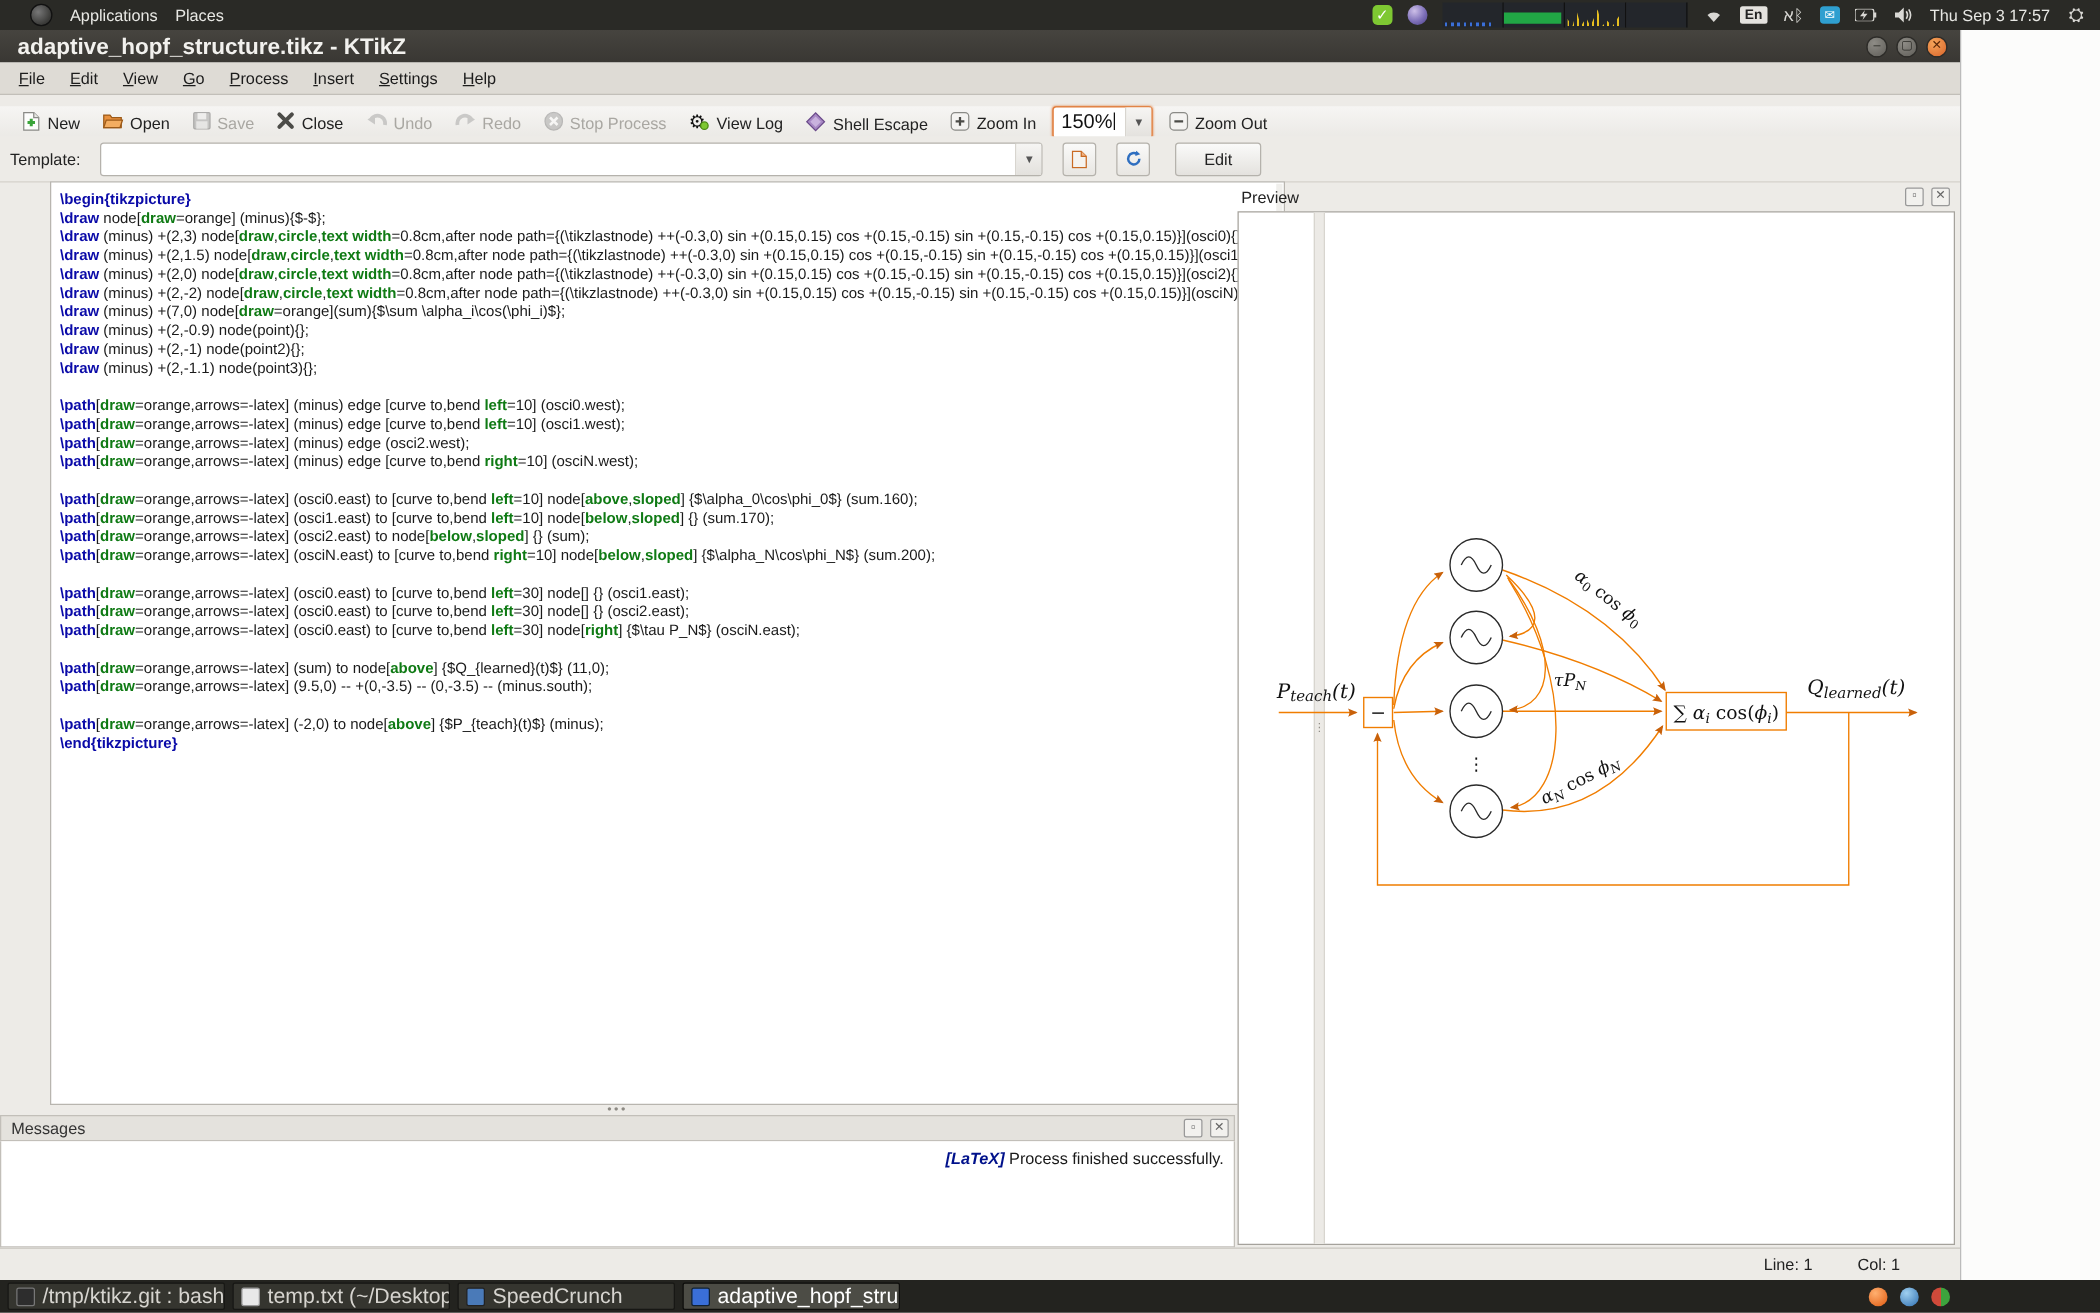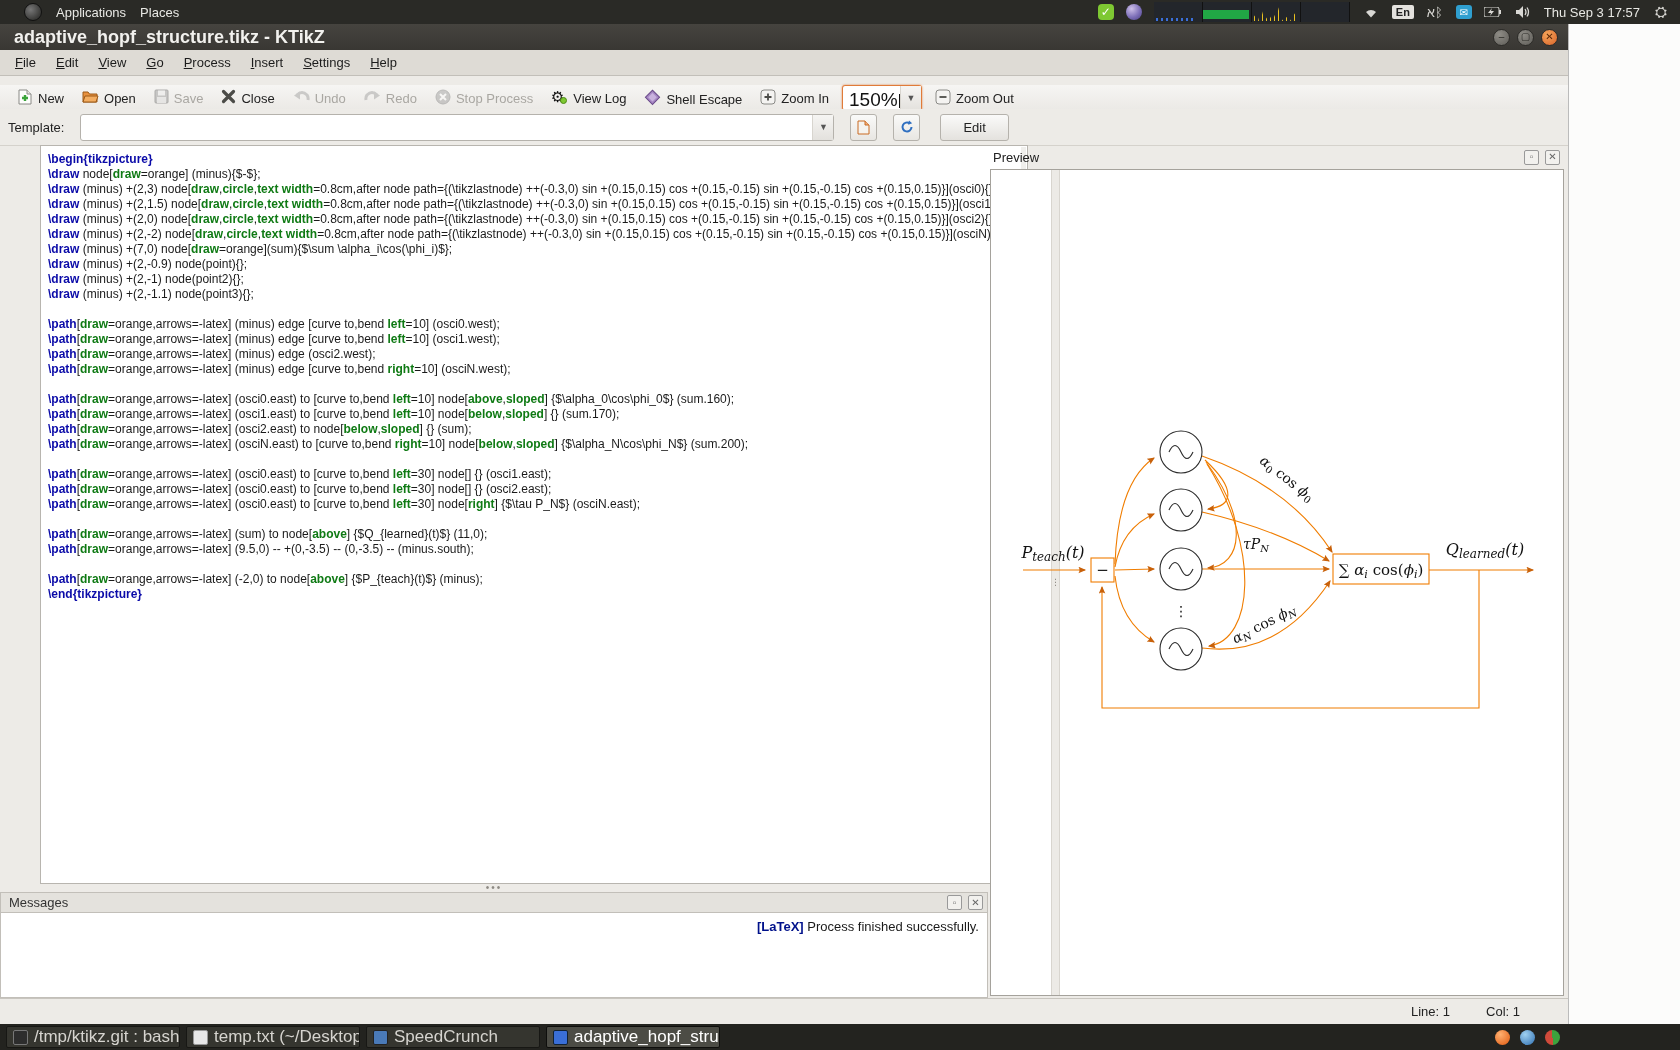--- a/index.html
+++ b/index.html
@@ -39,21 +39,21 @@
            display:flex;align-items:center;gap:2px;padding-left:6px;font-size:13px;color:#1c1c1c;}
   .menu-item{padding:3px 9px;border-radius:2px;}
   .menu-item u{text-decoration:underline;}
   #toolbar{position:absolute;left:0;top:61px;width:100%;height:34px;background:linear-gradient(#f6f5f3,#e7e5e1);
            border-bottom:1px solid #c6c3bd;display:flex;align-items:flex-start;gap:4px;padding-left:10px;font-size:13px;color:#222;}
   .tb-btn{display:flex;align-items:center;gap:5px;padding:4px 7px;border-radius:3px;white-space:nowrap;}
   .tb-btn.disabled{color:#a9a7a2;}
   .tb-btn.disabled svg{opacity:.45;filter:grayscale(1);}
   .tb-combo{display:flex;align-items:stretch;width:78px;height:24px;background:#fff;border:1px solid #e07b39;
             border-radius:3px;box-shadow:0 0 2px #e07b39;margin:0 2px;}
-  .tb-combo .val{flex:1;font-size:19px;color:#111;padding:3px 0 0 6px;position:relative;}
+  .tb-combo .val{flex:1;font-size:16px;color:#111;padding:3px 0 0 6px;position:relative;}
   .caret{display:inline-block;width:1px;height:14px;background:#111;vertical-align:-2px;margin-left:1px;}
   .combo-arrow{width:20px;display:flex;align-items:center;justify-content:center;color:#555;font-size:9px;
                border-left:1px solid #d8d5cf;background:linear-gradient(#f6f5f3,#e3e1dd);}
   
   #template-row{position:absolute;left:0;top:85px;width:100%;height:36px;background:#edebe7;display:flex;
                 align-items:center;gap:16px;padding-left:8px;font-size:13px;color:#222;border-bottom:1px solid #d5d2cc;}
   #template-combo{width:752px;height:25px;background:#fff;border:1px solid #b5b2ac;border-radius:3px;display:flex;}
   #template-combo .space{flex:1;}
   .small-btn{width:25px;height:25px;border:1px solid #b5b2ac;border-radius:3px;background:linear-gradient(#fafaf9,#e8e6e2);
              display:flex;align-items:center;justify-content:center;}
@@ -70,21 +70,21 @@
   #h-splitter{position:absolute;left:0;top:739px;width:988px;height:8px;display:flex;align-items:center;justify-content:center;}
   .grip-dots{color:#8d8a84;font-size:10px;letter-spacing:2px;line-height:4px;}
   #messages{position:absolute;left:0;top:747px;width:988px;height:106px;text-align:right;}
   #messages-header{height:21px;background:#e4e2dd;border:1px solid #c2bfb9;box-sizing:border-box;display:flex;
                    align-items:center;font-size:13px;color:#333;padding:0 4px 0 8px;}
   .dock-icons{margin-left:auto;display:flex;gap:6px;color:#666;font-size:10px;}
   .dock-icon{width:13px;height:13px;border:1px solid #999;border-radius:2px;background:#f2f1ee;
              display:flex;align-items:center;justify-content:center;line-height:1;}
   #messages-body{height:85px;background:#fff;border:1px solid #c2bfb9;border-top:none;box-sizing:border-box;
                  font-size:13px;color:#1a1a1a;padding:6px 8px;}
-  .msg-prefix{color:#00118b;font-weight:bold;}
+  .msg-prefix{color:#00118b;font-weight:bold;font-style:italic;}
   
   #preview-dock{position:absolute;left:988px;top:0;width:580px;height:853px;}
   #preview-header{height:24px;display:flex;align-items:center;font-size:13px;color:#222;padding:0 8px 0 5px;}
   #preview-canvas{position:absolute;left:2px;top:24px;width:574px;height:827px;background:#fff;
                   border:1px solid #a5a29c;box-sizing:border-box;}
   #v-splitter{position:absolute;left:60px;top:0;width:7px;height:825px;background:#eceae6;
               border-left:1px solid #d8d5cf;border-right:1px solid #d8d5cf;display:flex;align-items:center;justify-content:center;}
   .grip-v{color:#8d8a84;font-size:9px;line-height:3px;}
   
   #statusbar{position:absolute;left:0;top:974px;width:100%;height:26px;background:#edebe7;border-top:1px solid #c8c5bf;

